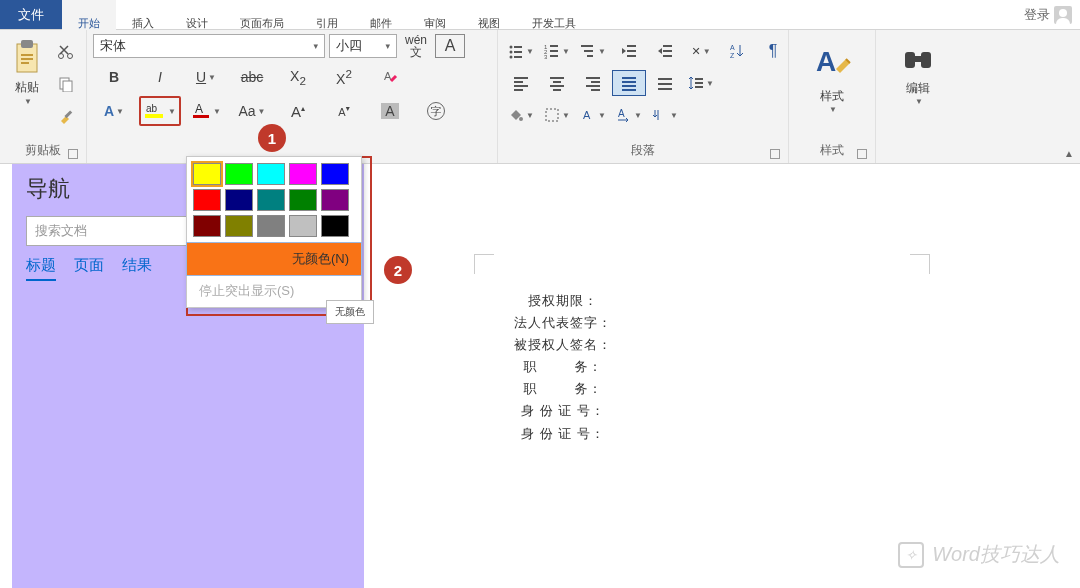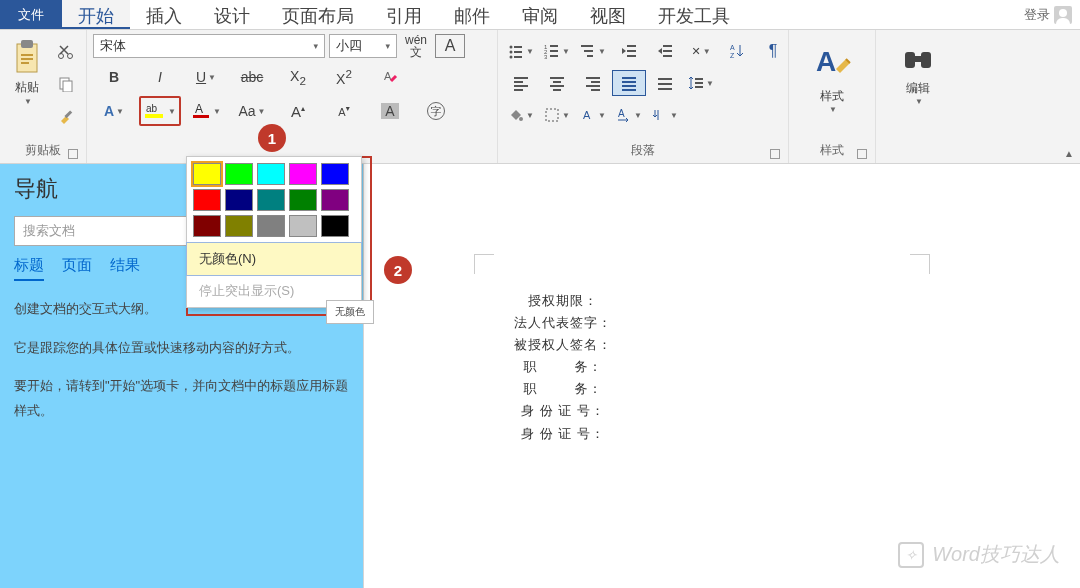--- a/index.html
+++ b/index.html
@@ -1,21 +1,21 @@
 <!DOCTYPE html>
 <html><head>
 <meta charset="utf-8">
 <style>
 * { box-sizing: border-box; margin: 0; padding: 0; font-family: "Microsoft YaHei", sans-serif; }
 body { width: 1080px; height: 588px; background: #fff; overflow: hidden; position: relative; }
 
 
 .tabbar { height: 30px; background: #fff; display: flex; align-items: stretch; border-bottom: 1px solid #d4d4d4; }
 .tabbar .file-tab { background: #2b579a; color: #fff; padding: 6px 18px; font-size: 13px; }
-.tabbar .tab { padding: 4px 16px; font-size: 18px; color: #444; cursor: pointer; text-align: center; }
+.tabbar .tab { padding: 16px 16px; font-size: 11px; color: #444; cursor: pointer; text-align: center; }
 .tabbar .tab.active { background: #f3f3f3; border-bottom: 2px solid #2b579a; color: #2b579a; }
 .tabbar .spacer { flex: 1; }
 .tabbar .login { padding: 5px 8px; font-size: 13px; color: #666; display: flex; align-items: center; gap: 4px; }
 .login-avatar { width: 18px; height: 18px; background: #d0d0d0; border-radius: 2px; display:inline-block; position:relative;}
 .login-avatar::before{content:"";position:absolute;top:3px;left:5px;width:8px;height:8px;border-radius:50%;background:#fff;}
 .login-avatar::after{content:"";position:absolute;bottom:0;left:2px;width:14px;height:6px;border-radius:6px 6px 0 0;background:#fff;}
 
 
 .ribbon { height: 134px; background: #f3f3f3; display: flex; border-bottom: 1px solid #d4d4d4; position: relative; }
 .group { border-right: 1px solid #e0e0e0; padding: 4px 6px 2px 6px; display: flex; flex-direction: column; }
@@ -56,37 +56,37 @@
 .styles-big { width:50px; height:50px; display:flex; align-items:center; justify-content:center;}
 .styles-label { font-size:12px; color:#444;}
 
 
 .edit-body { width:72px; display:flex; flex-direction:column; align-items:center; padding-top:4px;}
 .edit-big{ width:42px;height:42px;display:flex;align-items:center;justify-content:center;}
 
 .ribbon-collapse{ position:absolute; right:6px; bottom:4px; font-size:10px; color:#666; cursor:pointer;}
 
 
-.navpane { position:absolute; top:164px; left:0; width:364px; height:424px; background:#7dd3fc; border-right:1px solid #d4d4d4; padding:10px 14px; }
+.navpane { position:absolute; top:164px; left:12px; width:364px; height:424px; background:#c4b5fd; border-right:1px solid #d4d4d4; padding:10px 14px; }
 .nav-title{ font-size:22px; color:#333; margin-bottom:12px;}
 .nav-search{ width:100%; height:30px; border:1px solid #ababab; background:#fff; padding:0 8px; font-size:13px; color:#888; margin-bottom:10px; display:flex; align-items:center; justify-content:space-between;}
 .nav-tabs{ display:flex; gap:18px; font-size:15px; margin-bottom:16px;}
 .nav-tab{ color:#0066cc; cursor:pointer; padding-bottom:4px;}
 .nav-tab.active{ color:#0066cc; border-bottom:2px solid #0066cc;}
 .nav-text{ font-size:13px; color:#444; line-height:1.9;}
 .nav-text p{ margin-bottom:14px;}
 
 
 .hl-panel{ position:absolute; top:156px; left:186px; width:176px; background:#fff; border:1px solid #c8c8c8; box-shadow:2px 2px 6px rgba(0,0,0,0.2); z-index:5;}
 .hl-panel-outline{ position:absolute; top:156px; left:186px; width:186px; height:160px; border:2px solid #c0392b; z-index:4; pointer-events:none;}
 .color-grid{ padding:6px; display:grid; grid-template-columns:repeat(5,28px); gap:4px;}
 .color-cell{ width:28px; height:22px; border:1px solid #888; cursor:pointer;}
 .color-cell.sel{ outline:2px solid #f0a020;}
 .hl-item{ padding:7px 12px; font-size:13px; color:#333; cursor:pointer;}
-.hl-item.hover{ background:#fef9c3; border:1px solid #9bb7e0; margin:-1px;}
+.hl-item.hover{ background:#f97316; border:1px solid #9bb7e0; margin:-1px;text-align:right;}
 .hl-item.disabled{ color:#aaa;}
 .hl-tooltip{ position:absolute; top:300px; left:326px; background:#fff; border:1px solid #bbb; padding:4px 8px; font-size:10px; color:#444; z-index:6;}
 
 
 .callout{ position:absolute; width:28px; height:28px; border-radius:50%; background:#c0392b; color:#fff; font-size:15px; font-weight:bold; display:flex; align-items:center; justify-content:center; z-index:7;}
 .c1{ top:124px; left:258px;}
 .c2{ top:256px; left:384px;}
 
 
 .doc-area{ position:absolute; top:164px; left:364px; right:0; bottom:0; background:#fff;}
@@ -434,25 +434,20 @@
 <div class="navpane">
   <div class="nav-title">导航</div>
   <div class="nav-search">
     <span style="color:#999">搜索文档</span>
     <span style="color:#666">🔍▾</span>
   </div>
   <div class="nav-tabs">
     <div class="nav-tab active">标题</div>
     <div class="nav-tab">页面</div>
     <div class="nav-tab">结果</div>
-  </div>
-  <div class="nav-text">
-    <p>创建文档的交互式大纲。</p>
-    <p>它是跟踪您的具体位置或快速移动内容的好方式。</p>
-    <p>要开始，请转到"开始"选项卡，并向文档中的标题应用标题样式。</p>
   </div>
 </div>
 
 <div class="hl-panel-outline"></div>
 <div class="hl-panel">
   <div class="color-grid">
     <div class="color-cell sel" style="background:#ffff00"></div>
     <div class="color-cell" style="background:#00ff00"></div>
     <div class="color-cell" style="background:#00ffff"></div>
     <div class="color-cell" style="background:#ff00ff"></div>

